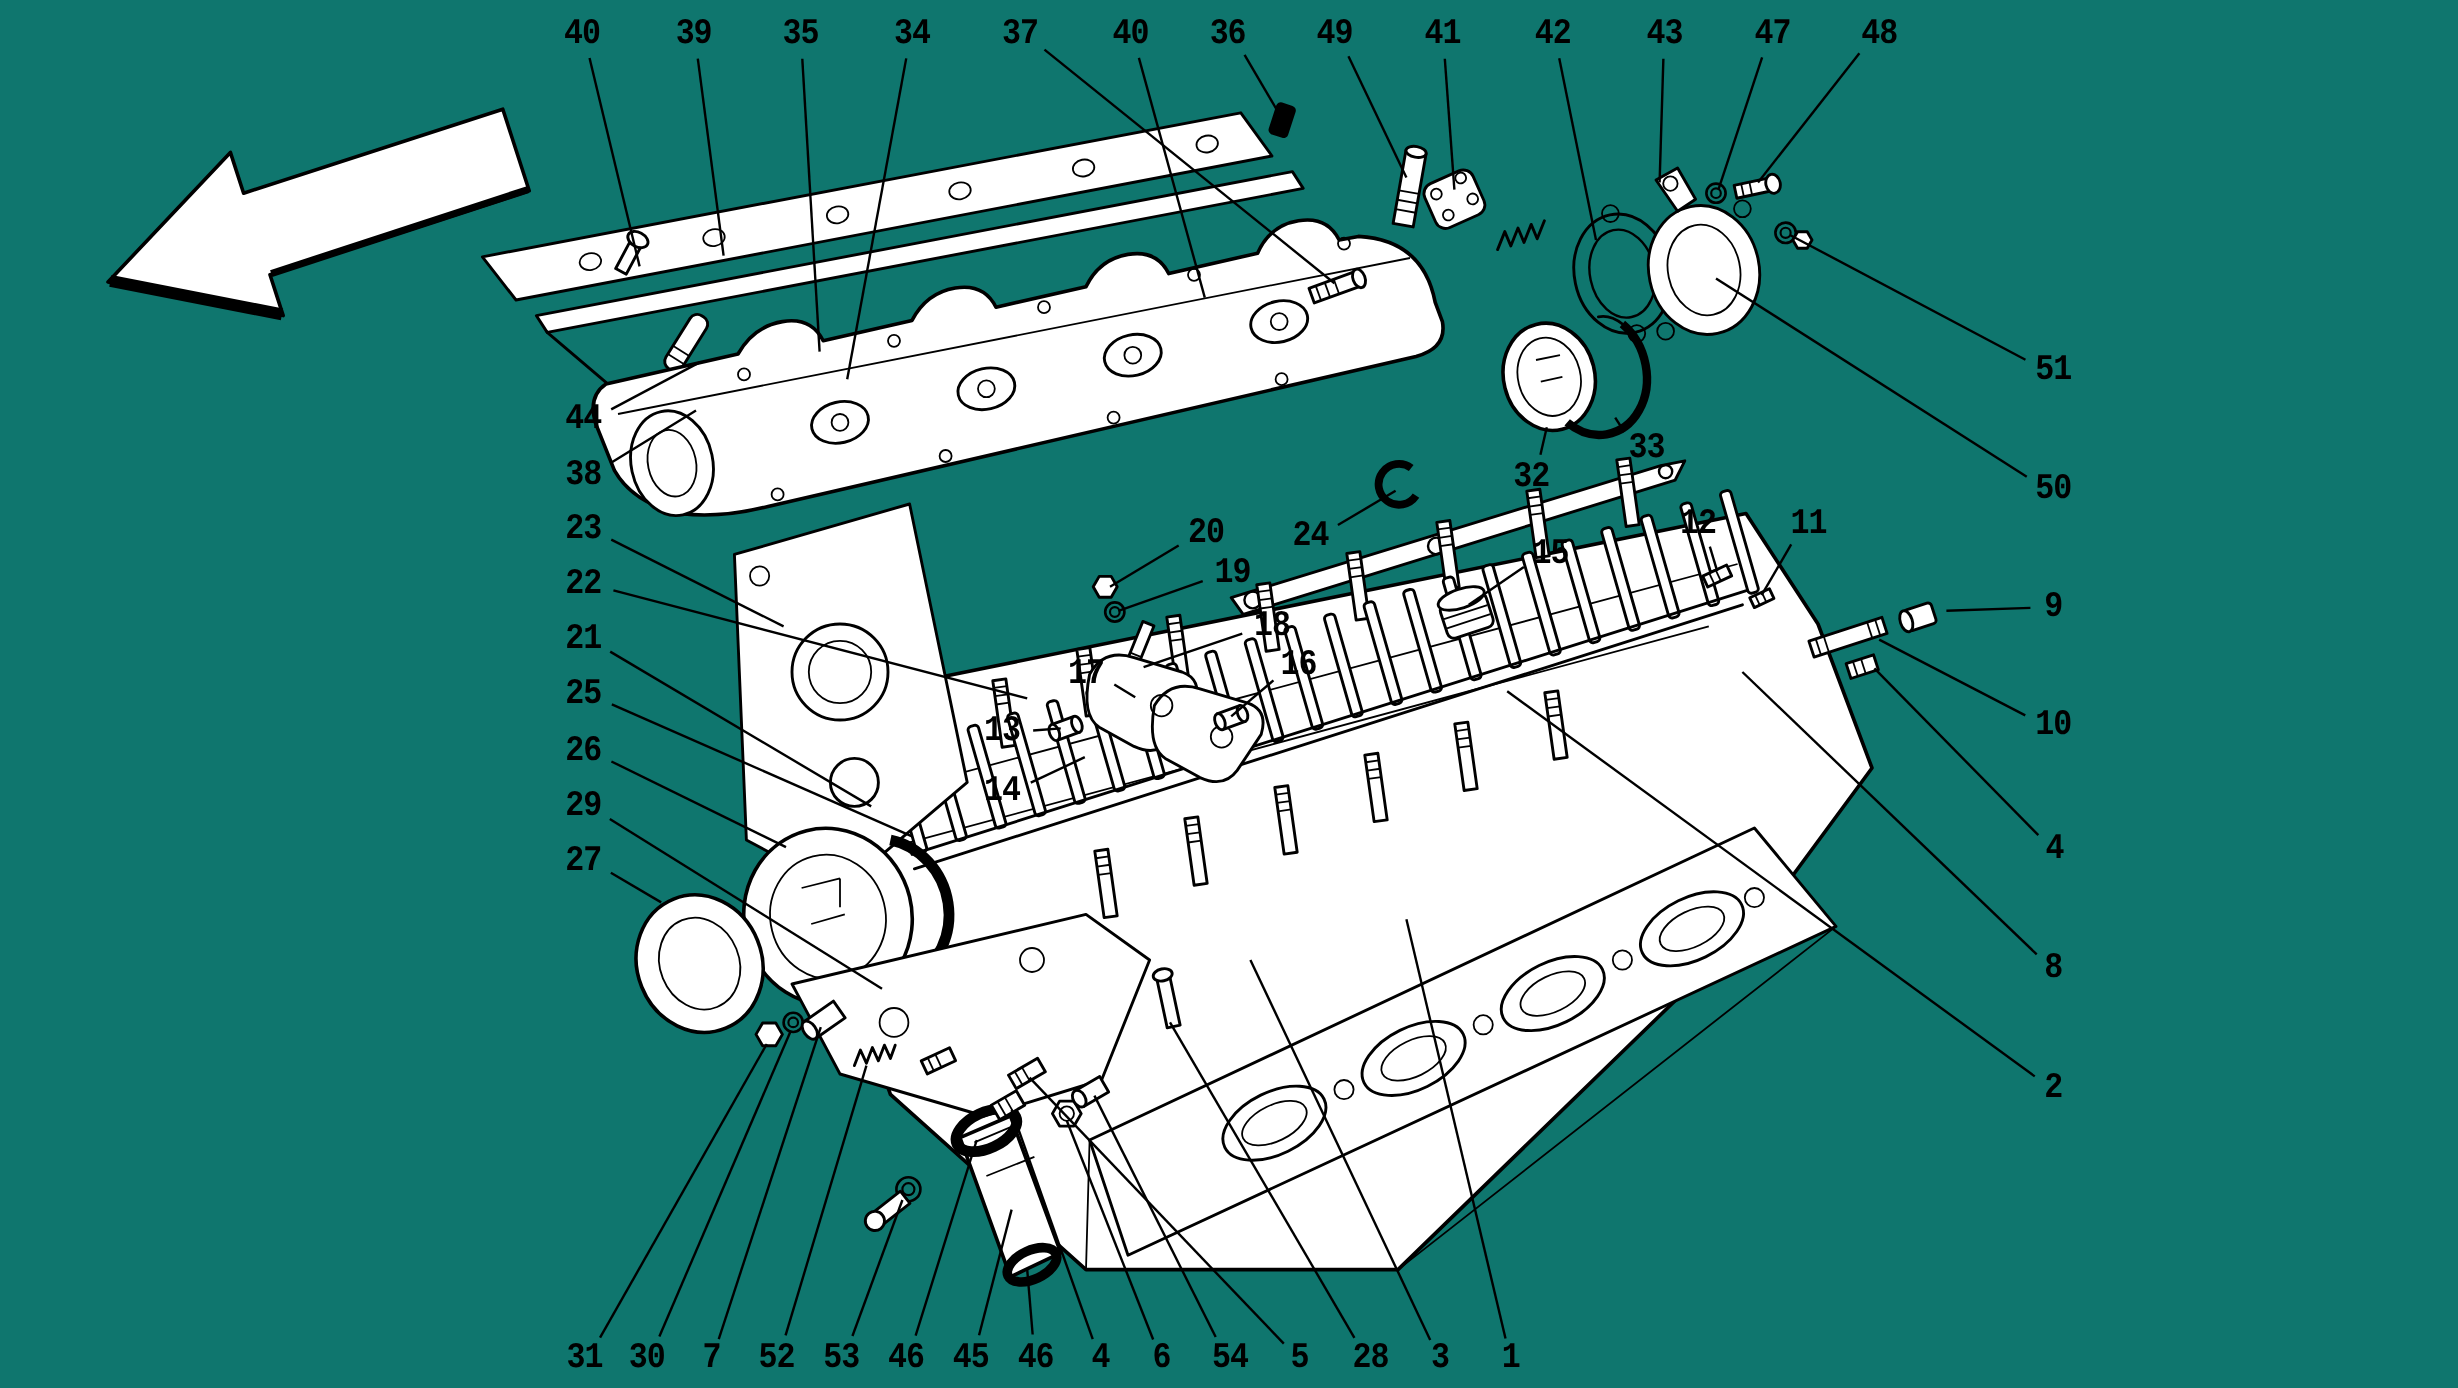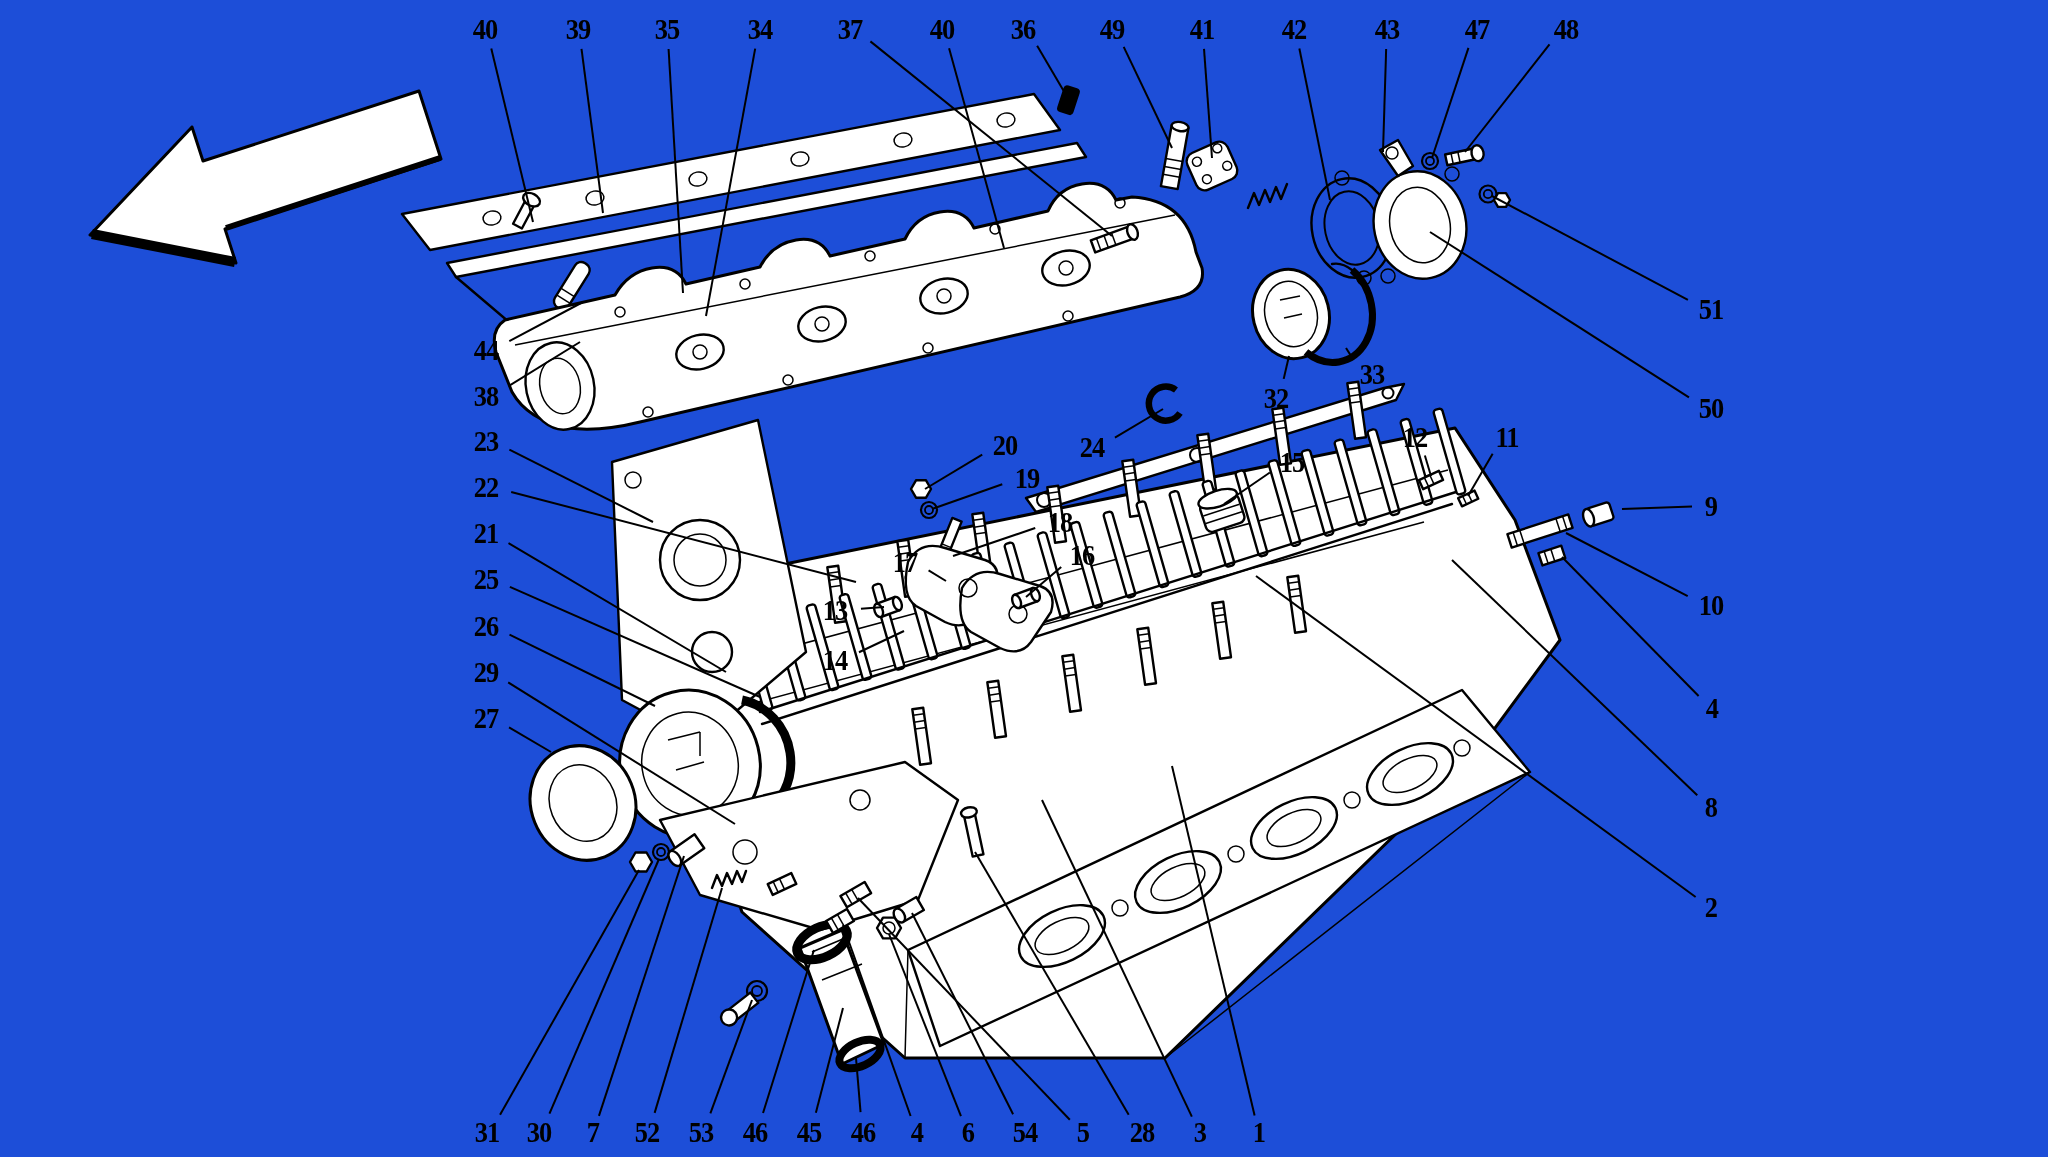--- a/index.html
+++ b/index.html
@@ -1,17 +1,17 @@
 <!DOCTYPE html>
 <html><head>
 <meta charset="utf-8">
 <style>
   html,body{margin:0;padding:0;background:#e8e8e8;}
-  .stage{position:relative;width:2048px;height:1157px;background:#1d4ed8;overflow:hidden;
-         font-family:Liberation Serif, serif;}
+  .stage{position:relative;width:2048px;height:1157px;background:#0f766e;overflow:hidden;
+         font-family:Liberation Mono, monospace;}
   svg{position:absolute;left:0;top:0;}
   svg *{vector-effect:non-scaling-stroke;}
   .ln{stroke:#000;stroke-width:2.4;fill:none;stroke-linecap:round;stroke-linejoin:round;}
   .w{stroke:#000;stroke-width:2.4;fill:#fff;stroke-linejoin:round;}
   .w3{stroke:#000;stroke-width:3;fill:#fff;stroke-linejoin:round;}
   .blk{fill:#000;stroke:none;}
   .thin{stroke:#000;stroke-width:1.5;fill:none;}
   .ring{stroke:#000;fill:none;}
   .callout{position:absolute;transform:translate(-50%,-50%) scaleX(.88);
            font-weight:700;font-size:30px;line-height:1;color:#000;letter-spacing:-1px;

